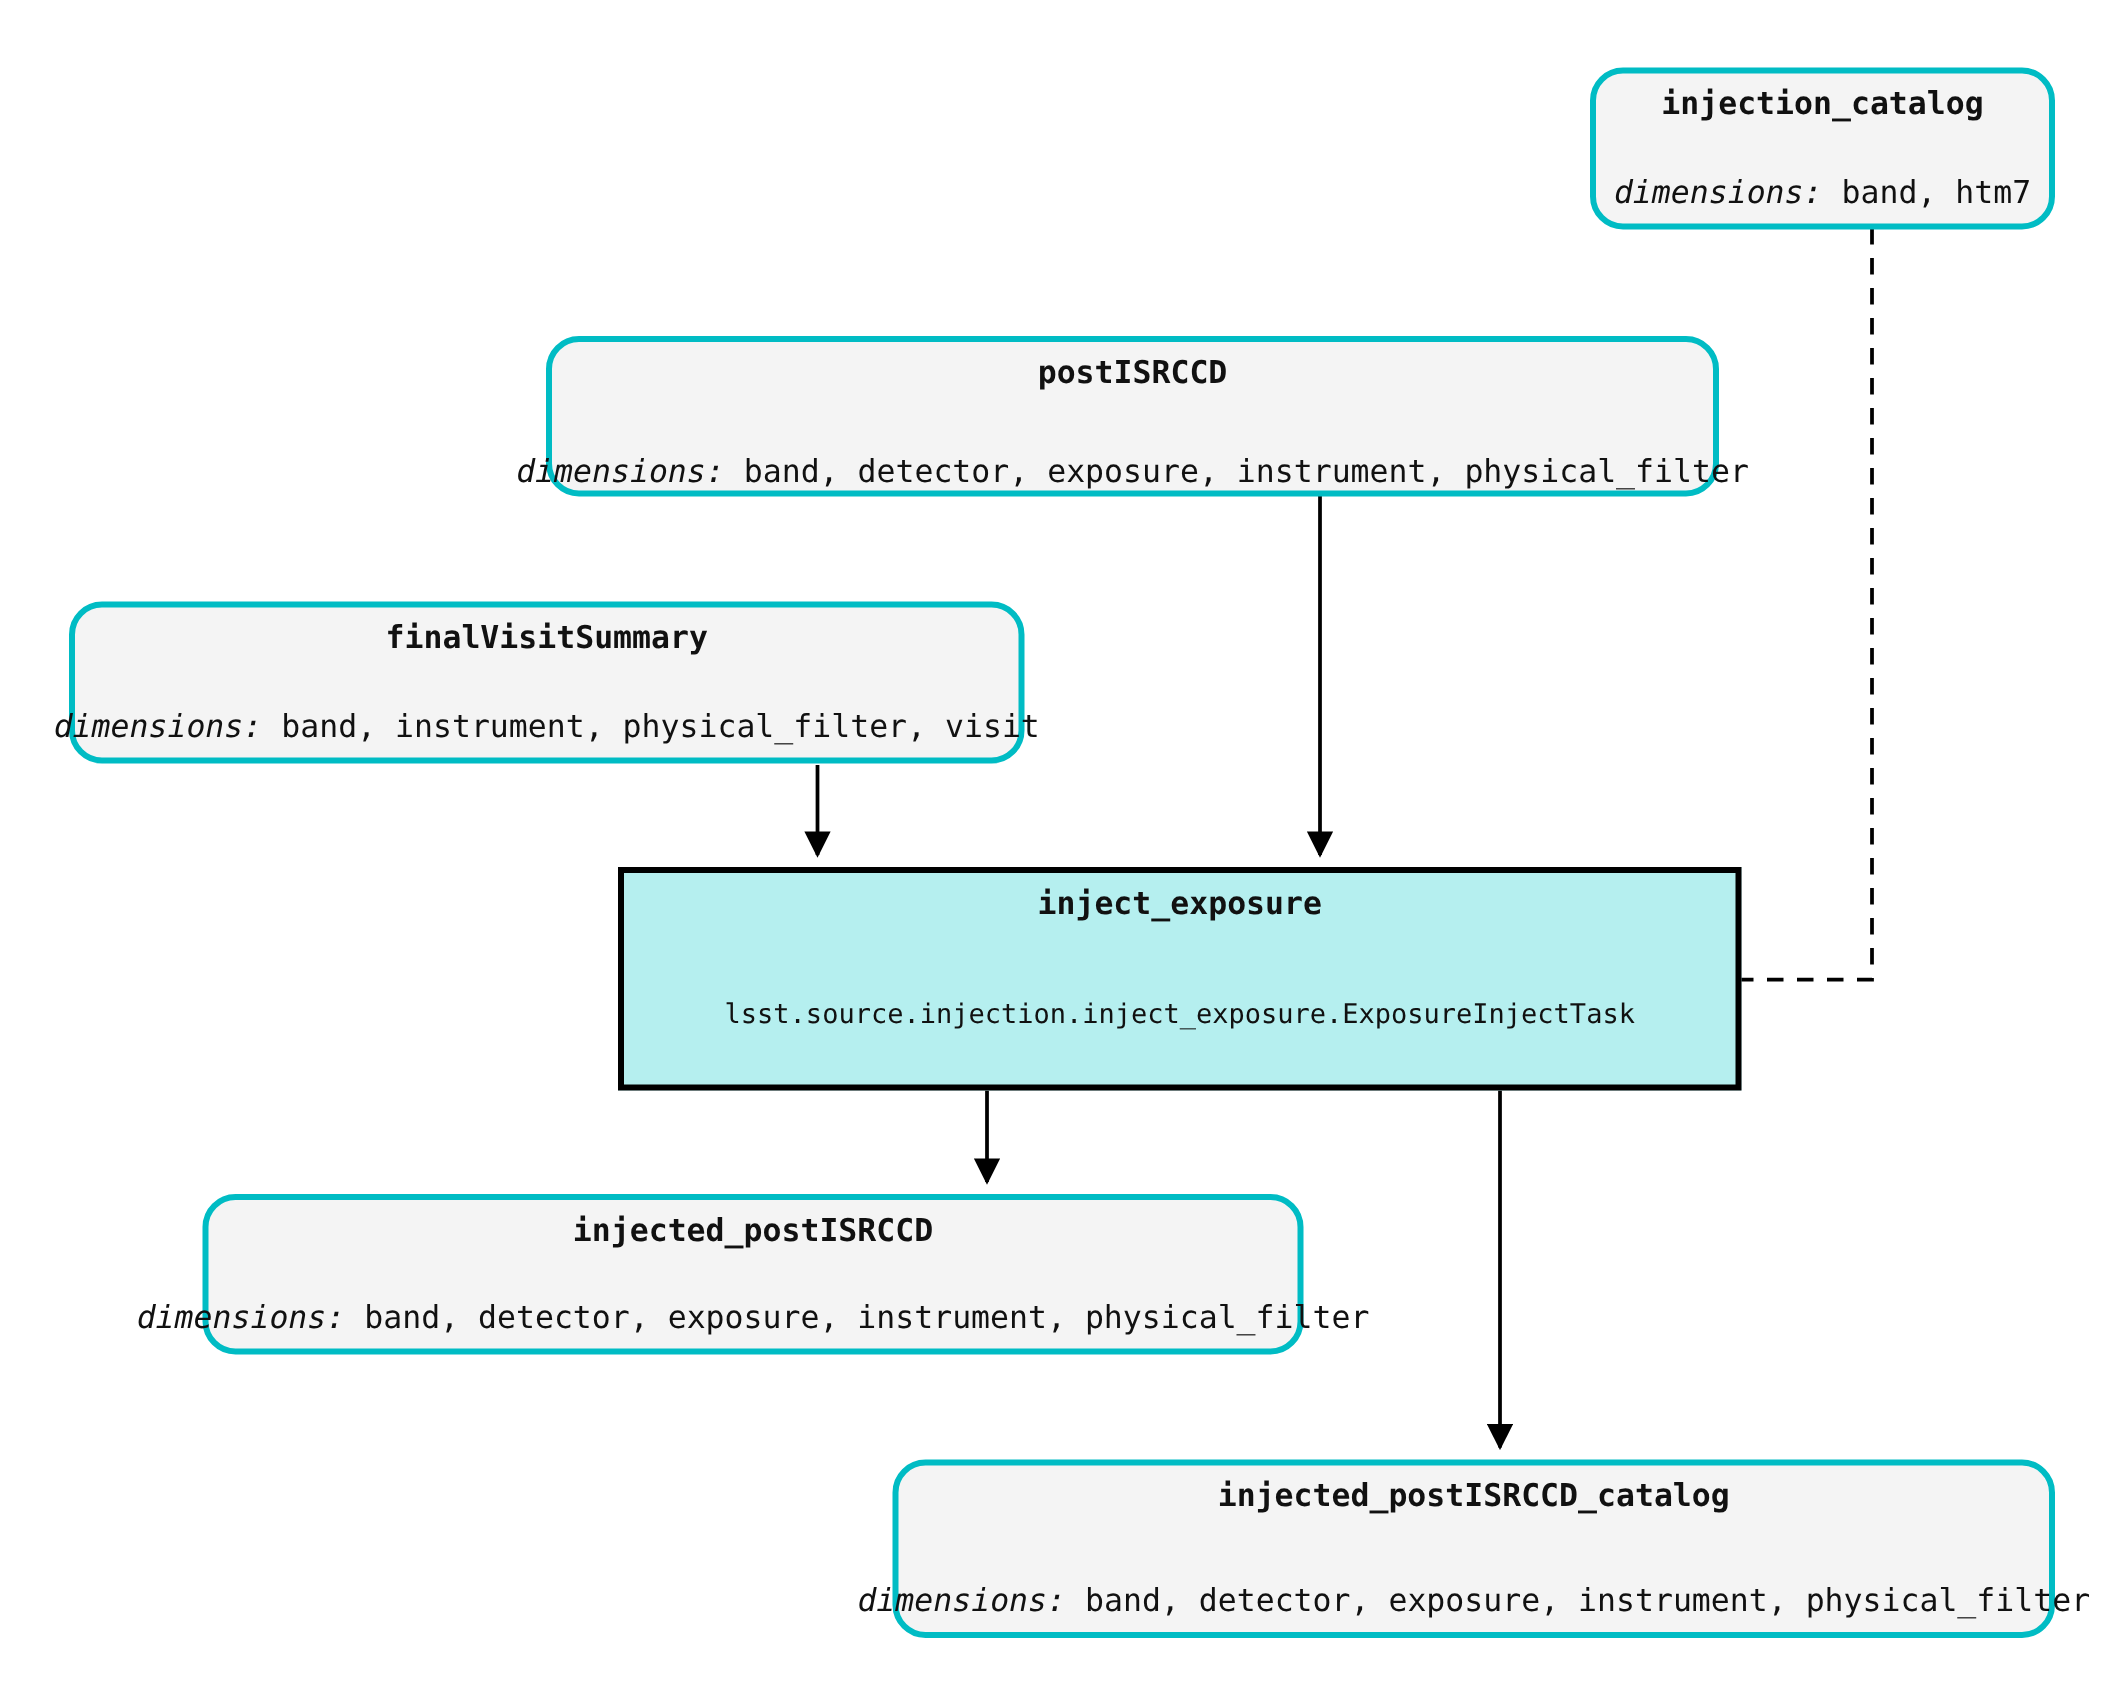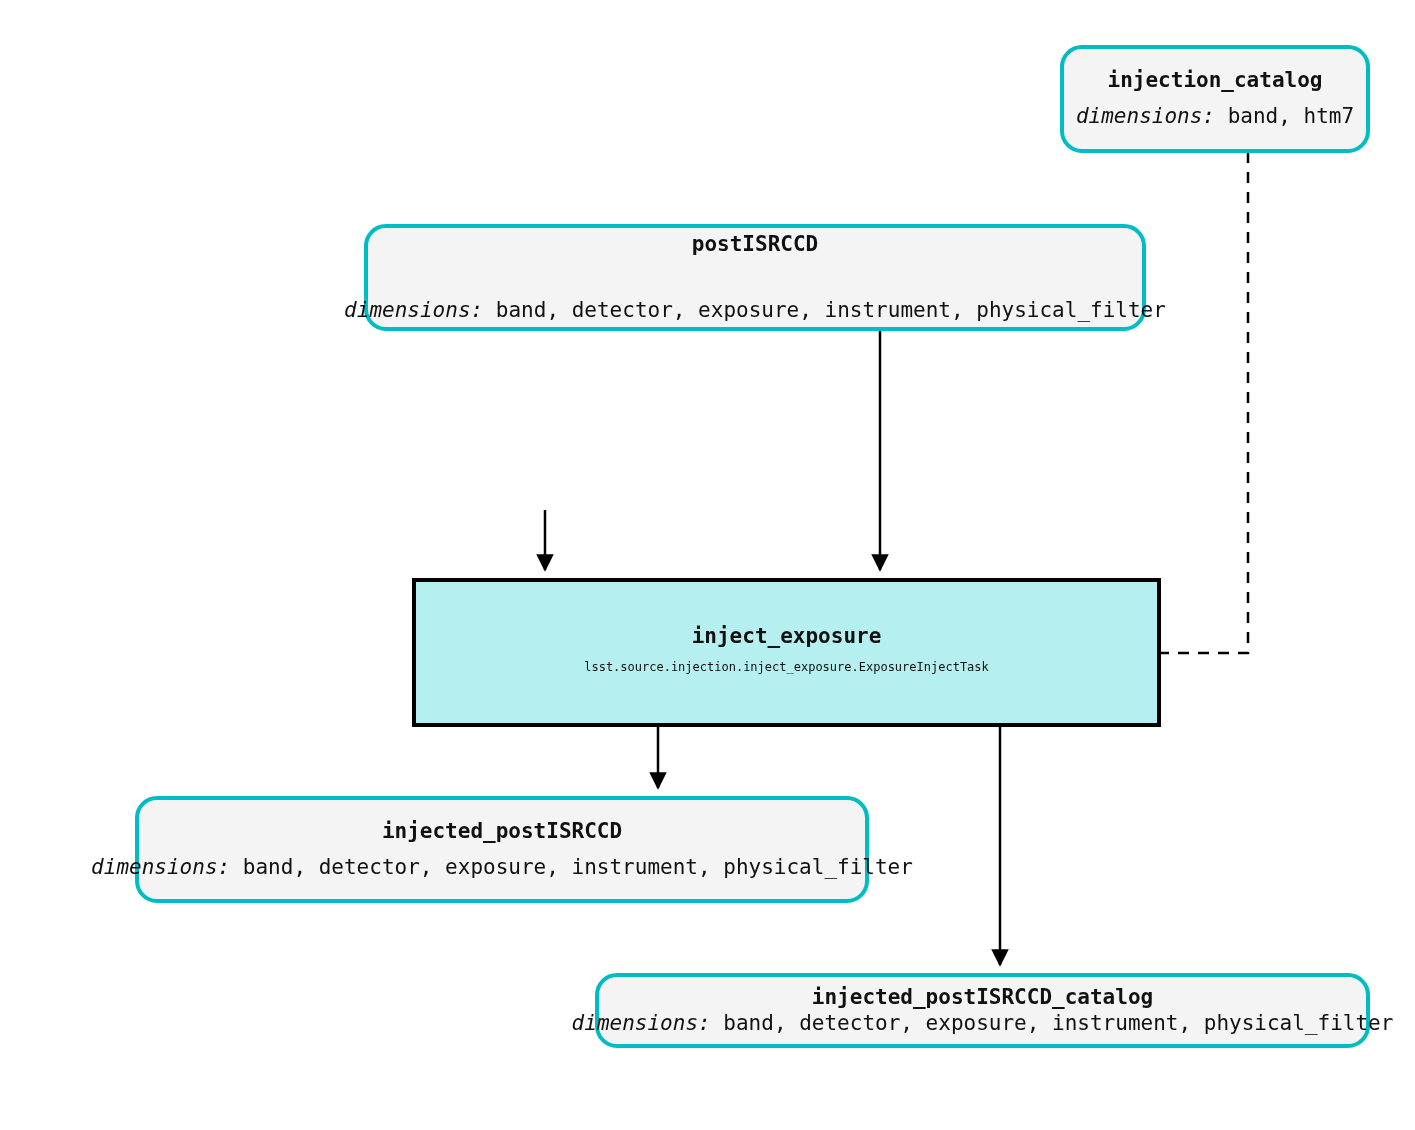--- a/index.html
+++ b/index.html
@@ -14,21 +14,21 @@
     background: #ffffff;
     font-family: "DejaVu Sans Mono", "Liberation Mono", monospace;
     overflow: hidden;
   }
   .node {
     position: absolute;
     box-sizing: border-box;
     display: flex;
     flex-direction: column;
     align-items: center;
-    justify-content: center;
+    justify-content: space-between;
     text-align: center;
     padding: 8px 16px;
   }
   .node.dataset {
     background: #f4f4f4;
     border: 4px solid #00bcc4;
     border-radius: 22px;
   }
   .node.task {
     background: #b5efef;
@@ -43,21 +43,21 @@
     letter-spacing: 0px;
     white-space: nowrap;
   }
   .node-sub {
     font-size: 21px;
     color: #111111;
     line-height: 1.25;
     white-space: nowrap;
   }
   .node-class {
-    font-size: 12px;
+    font-size: 18px;
     color: #111111;
     line-height: 1.25;
     white-space: nowrap;
   }
   .dim-label {
     font-style: italic;
   }
   .edges {
     position: absolute;
     left: 0;
@@ -102,37 +102,44 @@
   </div>
 
   <div class="node dataset" style="left:364px; top:224px; width:782px; height:107px;gap:20px;">
     <div class="node-title">postISRCCD</div>
     <div class="spacer-sm"></div>
     <div class="node-sub"><span class="dim-label">dimensions:</span>
       <span>band, detector, exposure, instrument, physical_filter</span>
     </div>
   </div>
 
+  <div class="node dataset" style="left:46px; top:401px; width:637px; height:108px;">
+    <div class="node-title">finalVisitSummary</div>
+    <div class="spacer-sm"></div>
+    <div class="node-sub"><span class="dim-label">dimensions:</span>
+      <span>band, instrument, physical_filter, visit</span>
+    </div>
+  </div>
 
   <div class="node task" style="left:412px; top:578px; width:749px; height:149px;">
     <div class="node-title">inject_exposure</div>
     <div class="spacer-sm"></div>
     <div class="node-class">lsst.source.injection.inject_exposure.ExposureInjectTask</div>
     <div class="spacer-xs"></div>
   </div>
 
   <div class="node dataset" style="left:135px; top:796px; width:734px; height:107px;">
     <div class="node-title">injected_postISRCCD</div>
     <div class="spacer-sm"></div>
     <div class="node-sub"><span class="dim-label">dimensions:</span>
       <span>band, detector, exposure, instrument, physical_filter</span>
     </div>
   </div>
 
-  <div class="node dataset" style="left:595px; top:973px; width:775px; height:75px;">
+  <div class="node dataset" style="left:595px; top:973px; width:775px; height:119px;">
     <div class="node-title">injected_postISRCCD_catalog</div>
     <div class="spacer-sm"></div>
     <div class="node-sub"><span class="dim-label">dimensions:</span>
       <span>band, detector, exposure, instrument, physical_filter</span>
     </div>
   </div>
 
 </div>
 
 </body></html>

